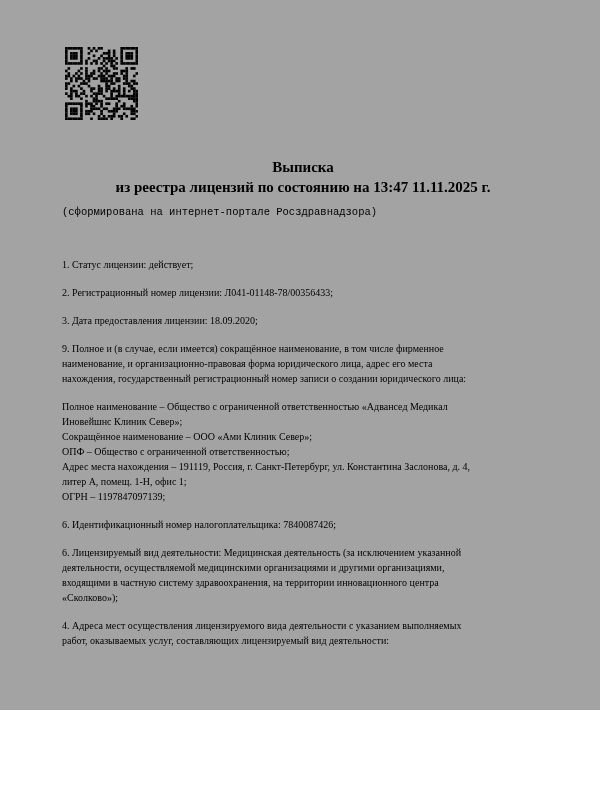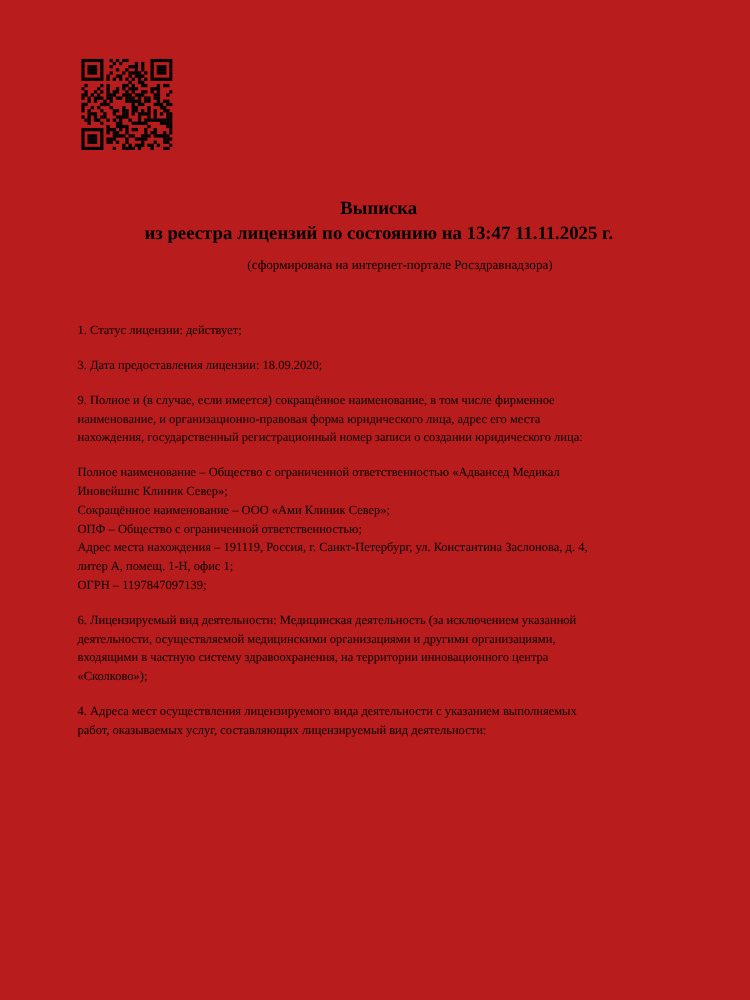--- a/index.html
+++ b/index.html
@@ -3,22 +3,22 @@
 <meta charset="utf-8">
 <style>
   html, body {
     margin: 0;
     padding: 0;
     background: #ffffff;
   }
   .page {
     position: relative;
     width: 600px;
-    height: 800px;
-    background: #b91c1c;
+    height: 710px;
+    background: #a3a3a3;
     font-family: "Liberation Serif", "DejaVu Serif", serif;
     color: #000000;
     overflow: hidden;
   }
   .qr {
     position: absolute;
     left: 65px;
     top: 47px;
     width: 73px;
     height: 73px;
@@ -32,23 +32,24 @@
     font-size: 15px;
     font-weight: bold;
     line-height: 20px;
     white-space: pre-line;
   }
   .formed-note {
     position: absolute;
     left: 62px;
     top: 206px;
     width: 516px;
-    text-align: center;
+    text-align: left;
     font-size: 10.5px;
     line-height: 13px;
+    font-family: Liberation Mono, monospace;
   }
   .body-text {
     position: absolute;
     left: 62px;
     top: 257px;
     width: 492px;
   }
   .body-text p {
     margin: 0 0 13px 0;
     font-size: 10px;
@@ -462,31 +463,33 @@
       <rect x="27" y="28" width="1.05" height="1.05" fill="#000000"></rect>
     </svg>
 
   <div class="doc-title">Выписка
 из реестра лицензий по состоянию на 13:47 11.11.2025 г.</div>
 
   <div class="formed-note">(сформирована на интернет-портале Росздравнадзора)</div>
 
   <div class="body-text">
     <p>1. Статус лицензии: действует;</p>
+    <p>2. Регистрационный номер лицензии: Л041-01148-78/00356433;</p>
     <p>3. Дата предоставления лицензии: 18.09.2020;</p>
     <p>9. Полное и (в случае, если имеется) сокращённое наименование, в том числе фирменное
 наименование, и организационно-правовая форма юридического лица, адрес его места
 нахождения, государственный регистрационный номер записи о создании юридического лица:</p>
     <p>Полное наименование – Общество с ограниченной ответственностью «Адвансед Медикал
 Иновейшнс Клиник Север»;
 Сокращённое наименование – ООО «Ами Клиник Север»;
 ОПФ – Общество с ограниченной ответственностью;
 Адрес места нахождения – 191119, Россия, г. Санкт-Петербург, ул. Константина Заслонова, д. 4,
 литер А, помещ. 1-Н, офис 1;
 ОГРН – 1197847097139;</p>
+    <p>6. Идентификационный номер налогоплательщика: 7840087426;</p>
     <p>6. Лицензируемый вид деятельности: Медицинская деятельность (за исключением указанной
 деятельности, осуществляемой медицинскими организациями и другими организациями,
 входящими в частную систему здравоохранения, на территории инновационного центра
 «Сколково»);</p>
     <p>4. Адреса мест осуществления лицензируемого вида деятельности с указанием выполняемых
 работ, оказываемых услуг, составляющих лицензируемый вид деятельности:</p>
   </div>
 
 </div>
 

